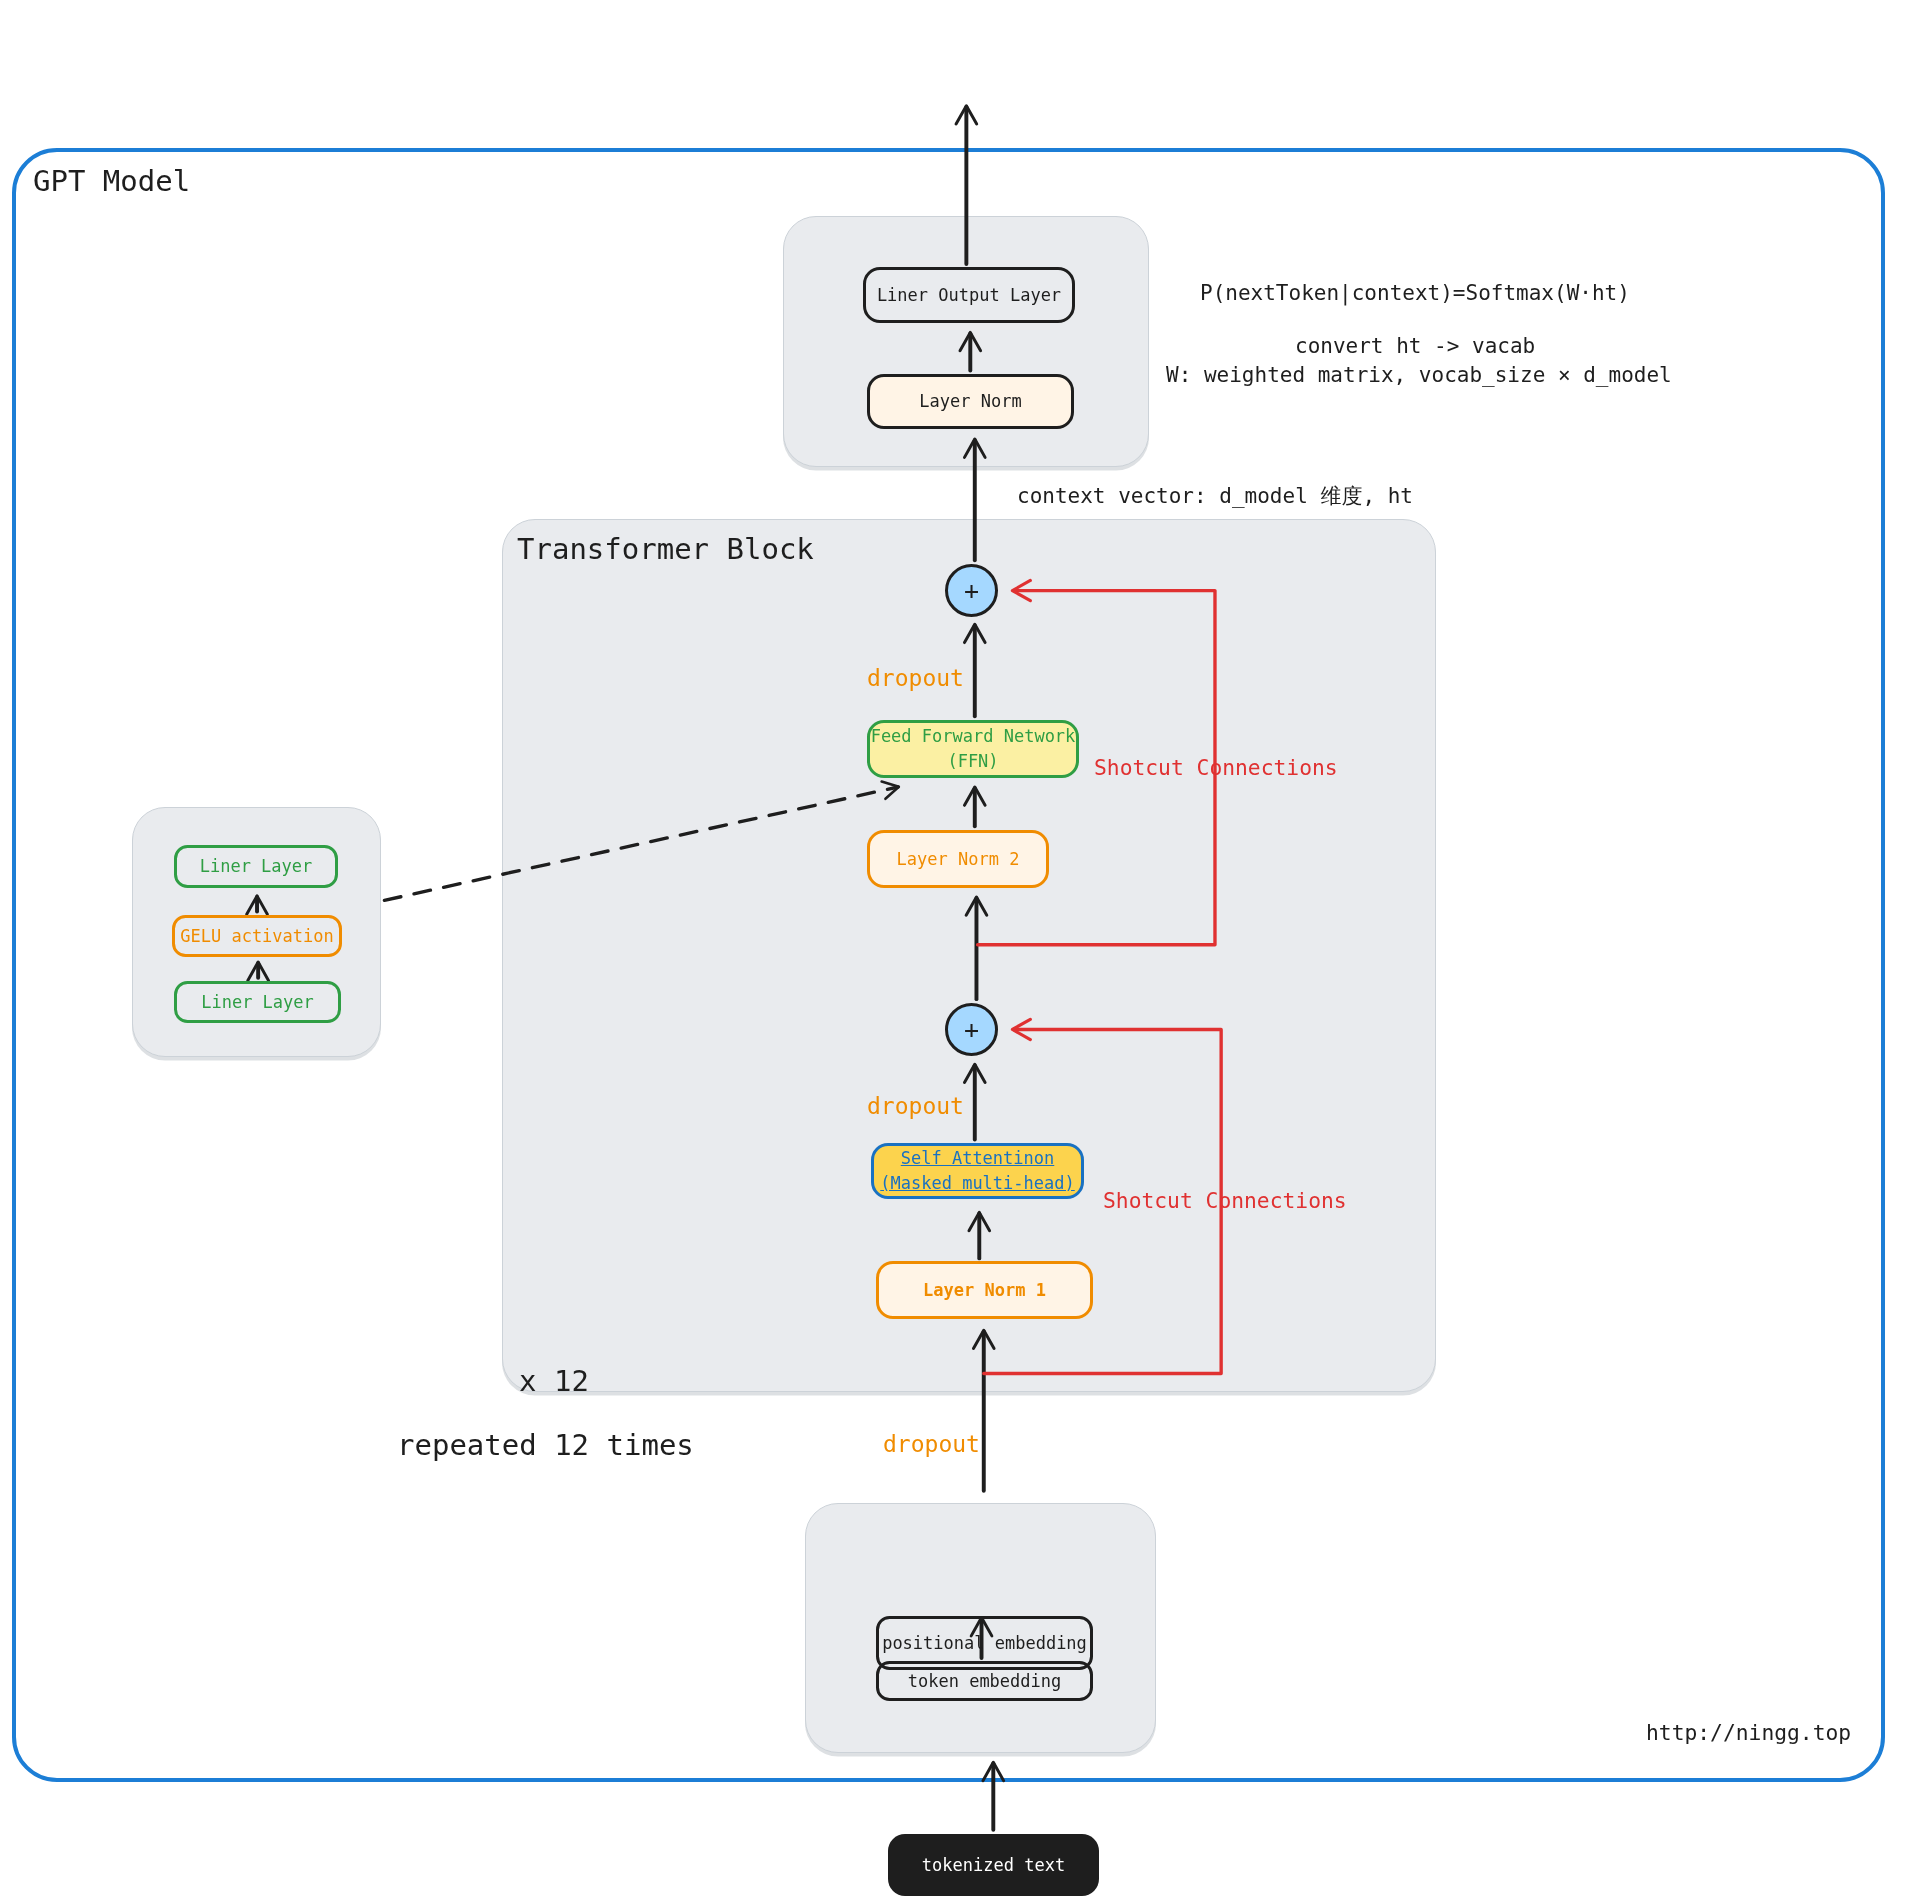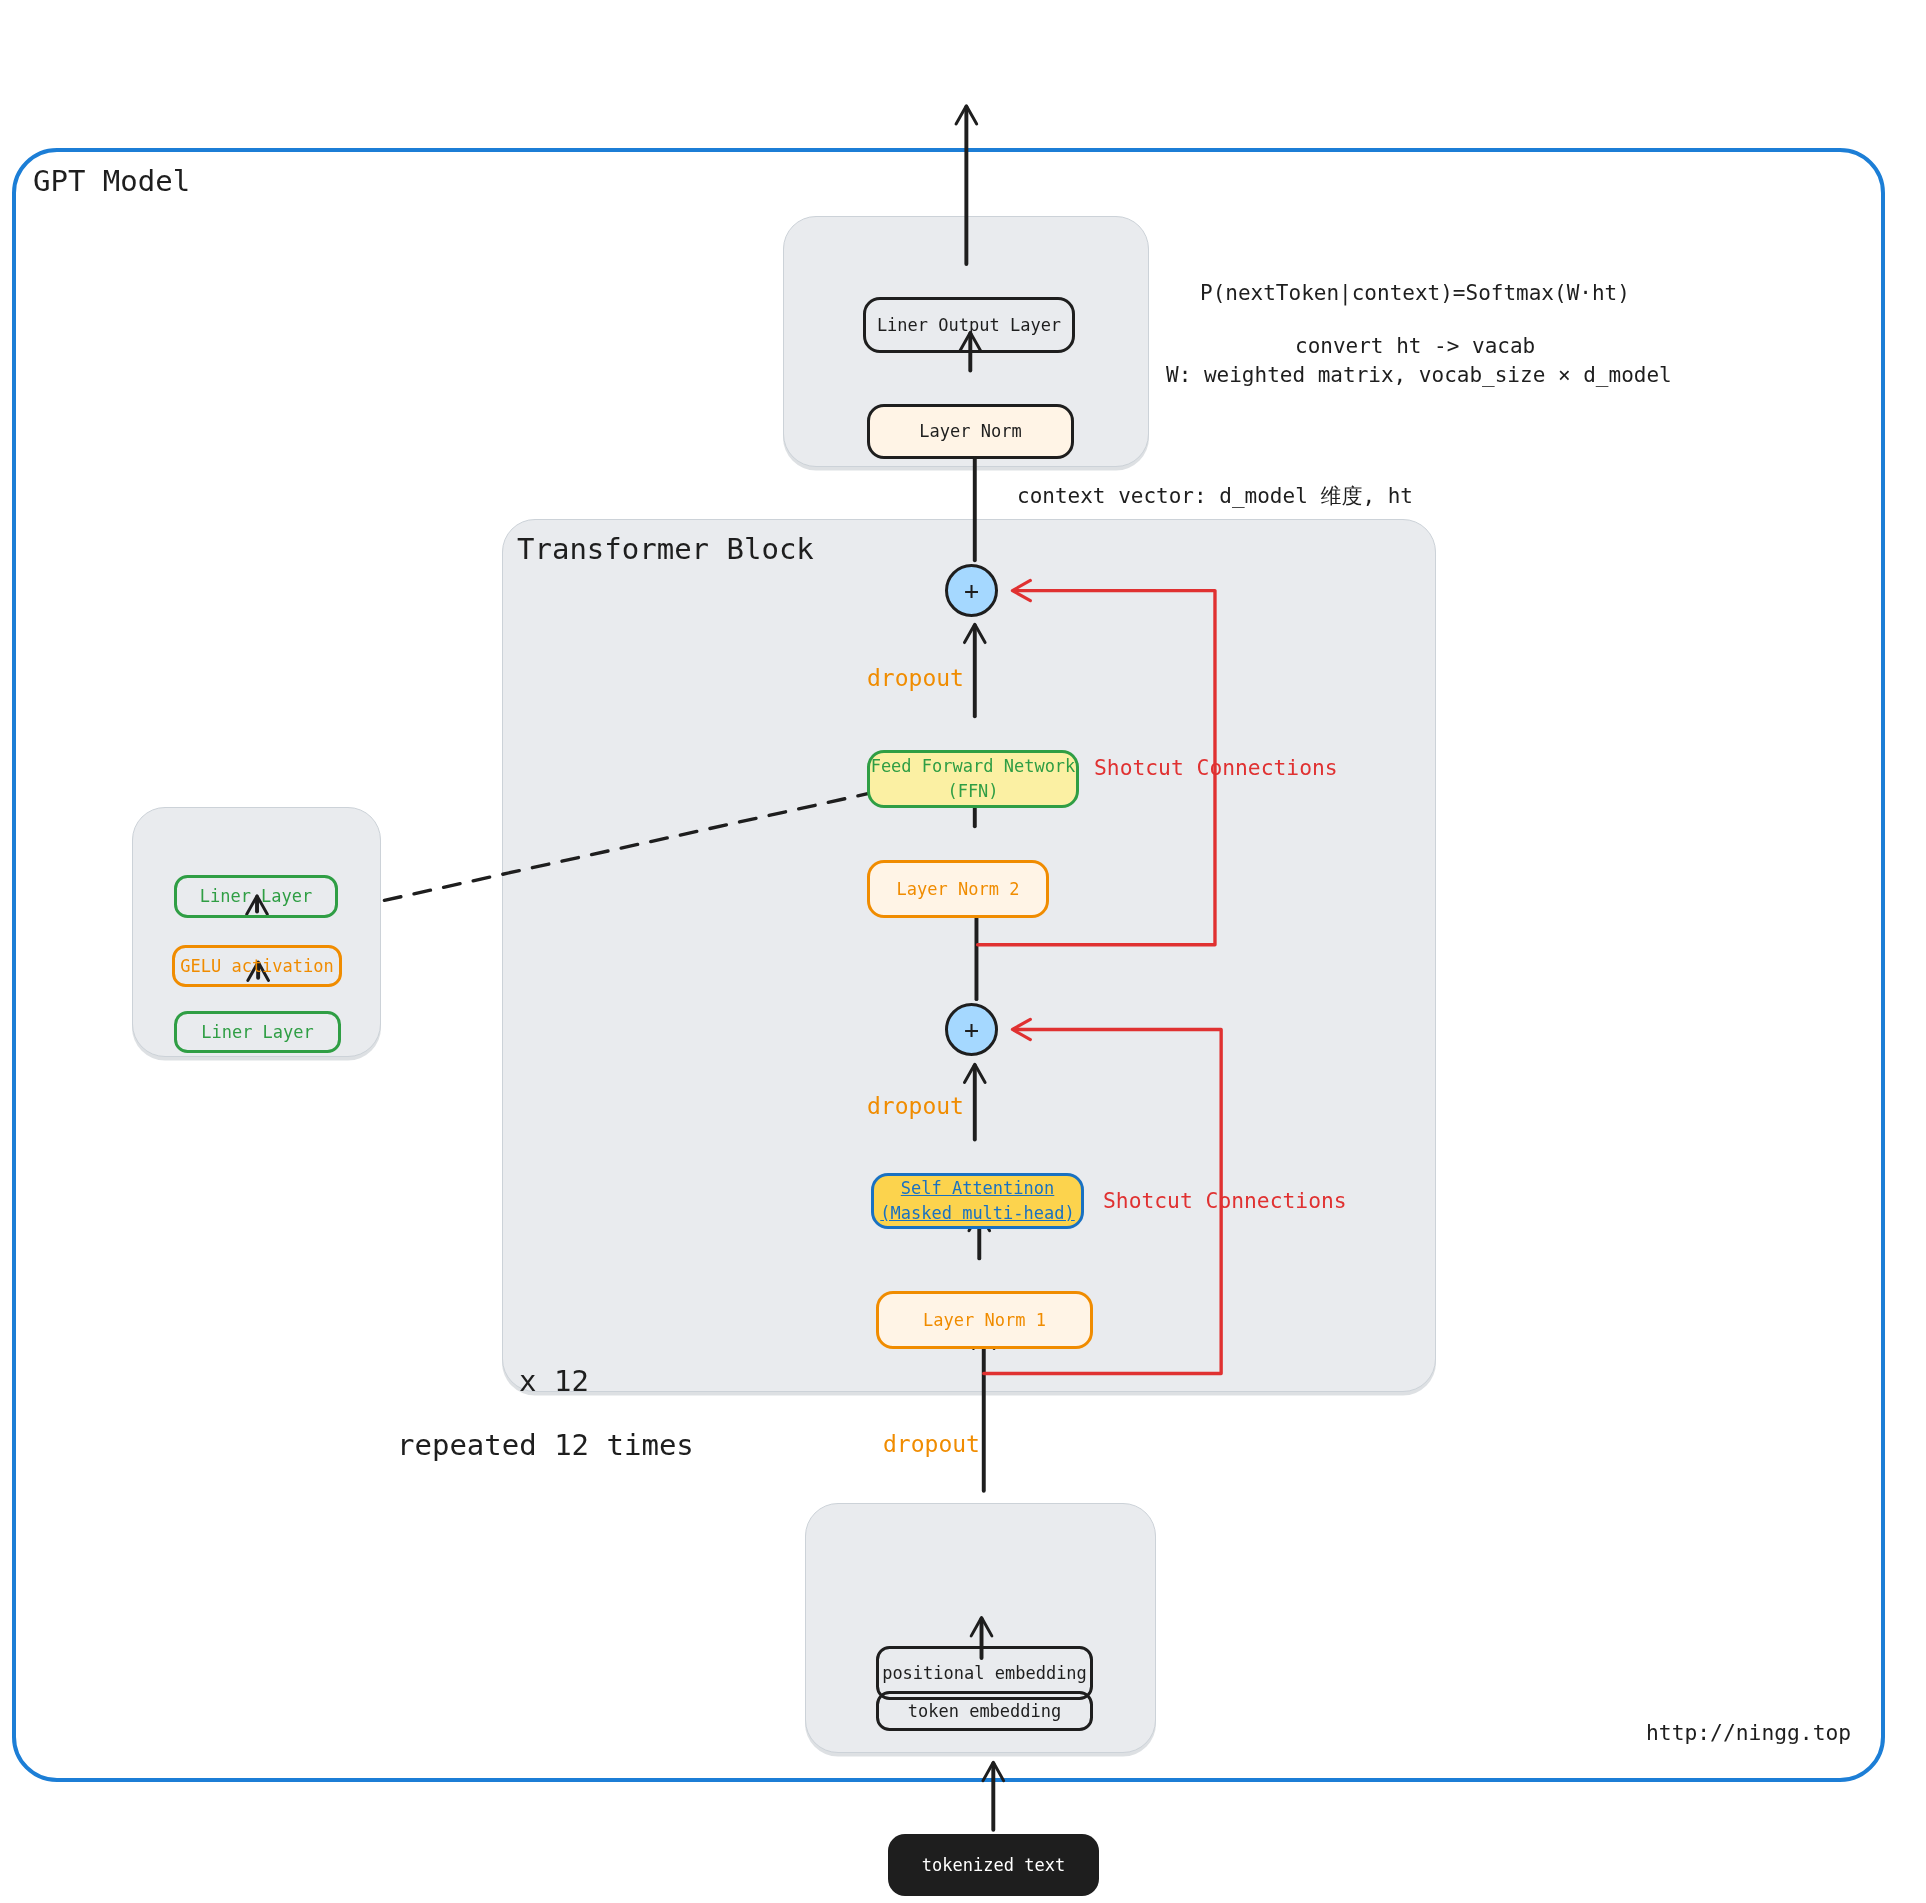--- a/index.html
+++ b/index.html
@@ -40,21 +40,21 @@
     width:53px; height:53px; border-radius:50%;
     background:var(--sky); border:3.9px solid var(--dark);
     display:flex; align-items:center; justify-content:center;
     font-size:25px; z-index:3;
   }
   .label{position:absolute; white-space:nowrap; z-index:3;}
   .t-big{font-size:29px;}
   .t-note{font-size:21px;}
   .t-orange{color:var(--orange); font-size:23px;}
   .t-red{color:var(--red); font-size:21.3px;}
-  .z3{z-index:3;margin-top:30px;}
+  .z3{z-index:3;}
   svg.overlay{position:absolute; left:0; top:0; z-index:2; pointer-events:none;}
   .border-dark{border:3.9px solid var(--dark);}
   .border-orange{border:3.9px solid var(--orange); color:var(--orange); background:var(--cream);}
   .border-blue{border:3.9px solid var(--blue2); color:var(--blue2); background:var(--gold);}
 </style>
 </head>
 <body>
 
 <div class="canvas">
 
@@ -99,21 +99,21 @@
 
   <div class="box border-orange z3" style="left:867px; top:830px; width:182px; height:58px;">
     <span>Layer Norm 2</span>
   </div>
 
   <div class="box border-blue z3" style="left:871px; top:1143px; width:213px; height:56px;text-decoration:underline;">
     <span>Self Attentinon</span>
     <span>(Masked multi-head)</span>
   </div>
 
-  <div class="box border-orange z3" style="left:876px; top:1261px; width:217px; height:58px;">
+  <div class="box border-orange z3" style="left:876px; top:1261px; width:217px; height:58px;font-weight:bold;">
     <span>Layer Norm 1</span>
   </div>
 
   <div class="label t-big" style="left:519px; top:1364px;">x 12</div>
   <div class="label t-big" style="left:397px; top:1428px;">repeated 12 times</div>
 
   <div class="container" style="left:132px; top:807px; width:249px; height:250px;"></div>
   <div class="box z3" style="left:174px; top:845px; width:164px; height:43px; border:3.4px solid var(--green); color:var(--green); border-radius:13.5px;">
     <span>Liner Layer</span>
   </div>

